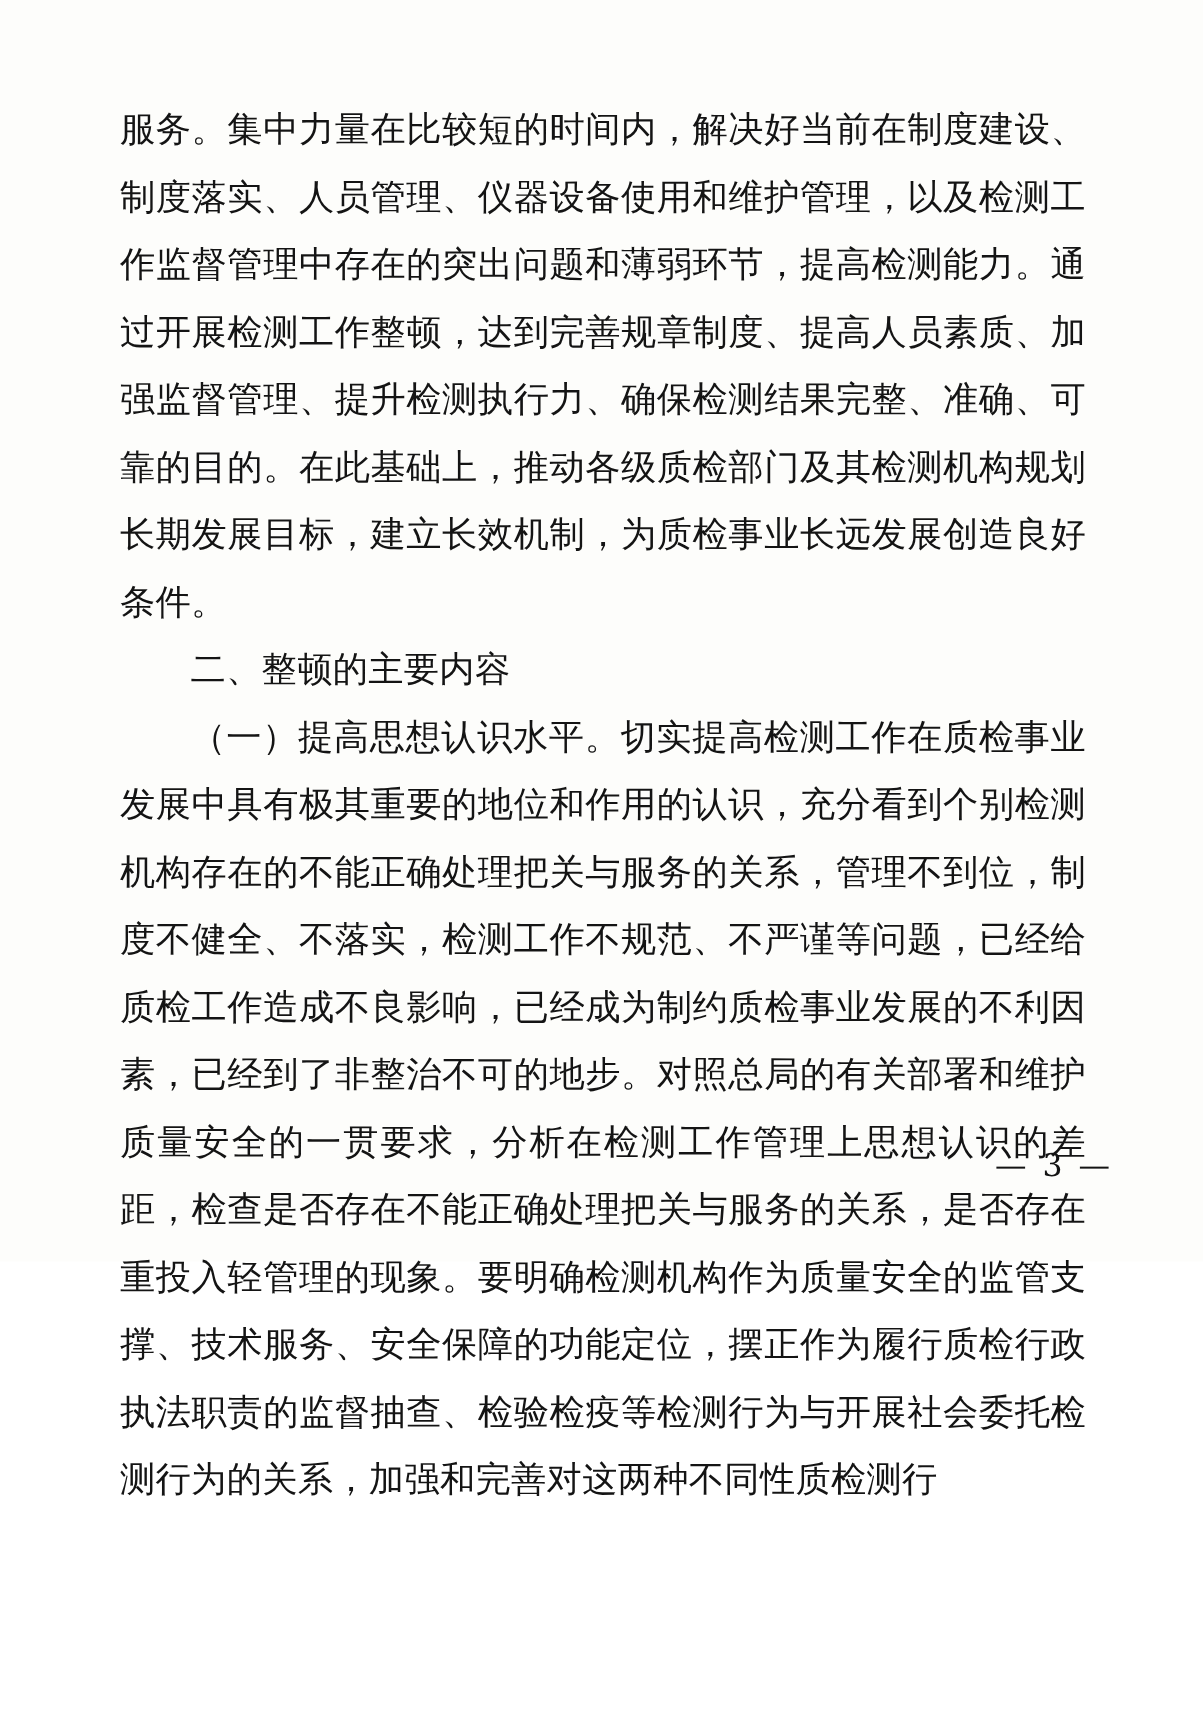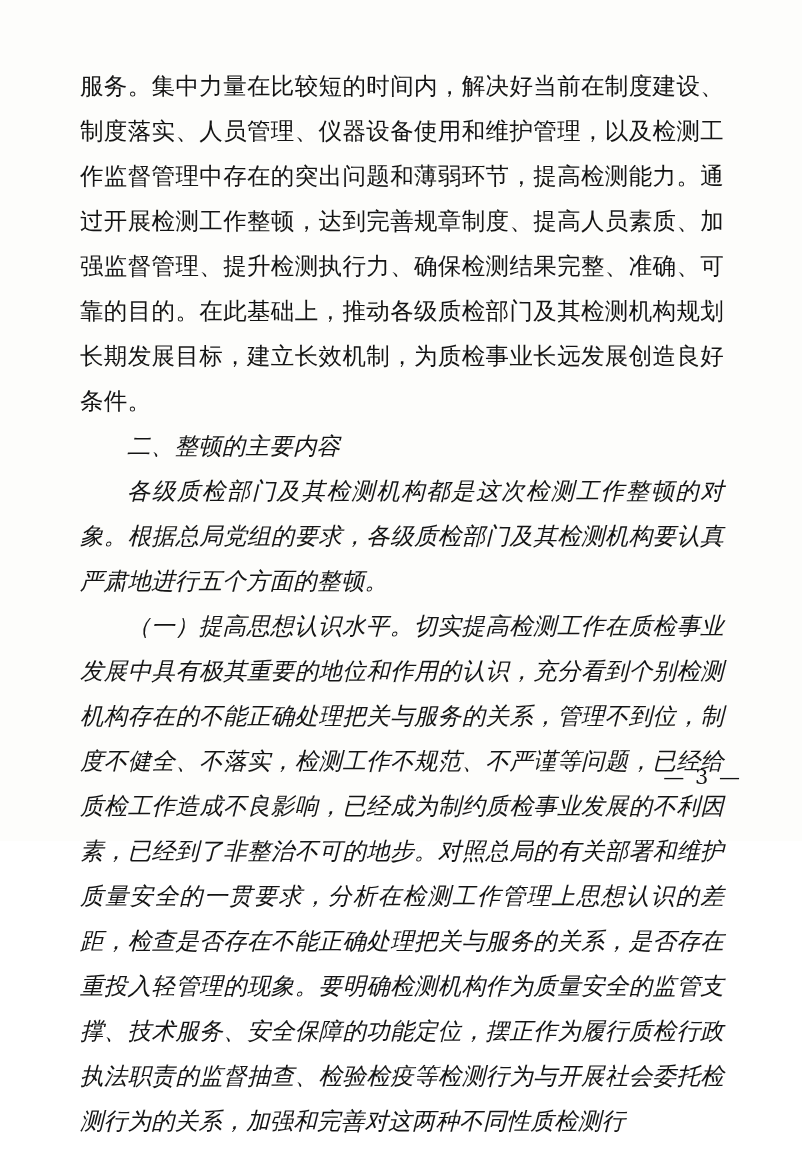--- a/index.html
+++ b/index.html
@@ -36,38 +36,36 @@
     text-align: justify;
     text-justify: inter-ideograph;
     margin: 0;
     color: #141414;
   }
   .para + .para {
     margin-top: 0px;
   }
   .indent {
     text-indent: 47px;
-    font-style: italic;
   }
   .page-number {
     position: absolute;
     left: 0;
     right: 60px;
     bottom: 52px;
     text-align: right;
     font-size: 21px;
     letter-spacing: 2px;
     color: #141414;
     font-family: "DejaVu Serif", "Liberation Serif", serif;
   }
 </style>
 </head>
 <body>
 
 <div class="page">
   <div class="content">
     <p class="para">服务。集中力量在比较短的时间内，解决好当前在制度建设、制度落实、人员管理、仪器设备使用和维护管理，以及检测工作监督管理中存在的突出问题和薄弱环节，提高检测能力。通过开展检测工作整顿，达到完善规章制度、提高人员素质、加强监督管理、提升检测执行力、确保检测结果完整、准确、可靠的目的。在此基础上，推动各级质检部门及其检测机构规划长期发展目标，建立长效机制，为质检事业长远发展创造良好条件。</p>
     <p class="para indent">二、整顿的主要内容</p>
-    <p class="para indent">各级质检部门及其检测机构都是这次检测工作整顿的对象。根据总局党组的要求，各级质检部门及其检测机构要认真严肃地进行五个方面的整顿。</p>
     <p class="para indent">（一）提高思想认识水平。切实提高检测工作在质检事业发展中具有极其重要的地位和作用的认识，充分看到个别检测机构存在的不能正确处理把关与服务的关系，管理不到位，制度不健全、不落实，检测工作不规范、不严谨等问题，已经给质检工作造成不良影响，已经成为制约质检事业发展的不利因素，已经到了非整治不可的地步。对照总局的有关部署和维护质量安全的一贯要求，分析在检测工作管理上思想认识的差距，检查是否存在不能正确处理把关与服务的关系，是否存在重投入轻管理的现象。要明确检测机构作为质量安全的监管支撑、技术服务、安全保障的功能定位，摆正作为履行质检行政执法职责的监督抽查、检验检疫等检测行为与开展社会委托检测行为的关系，加强和完善对这两种不同性质检测行</p>
   </div>
   <div class="page-number">— 3 —</div>
 </div>
 
 </body></html>

